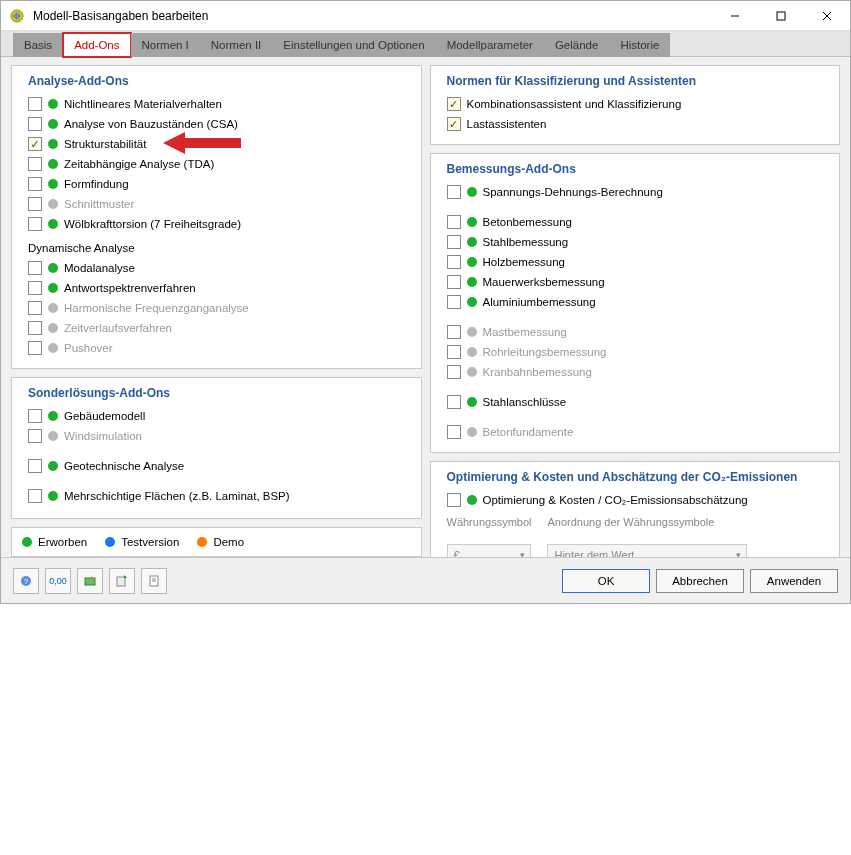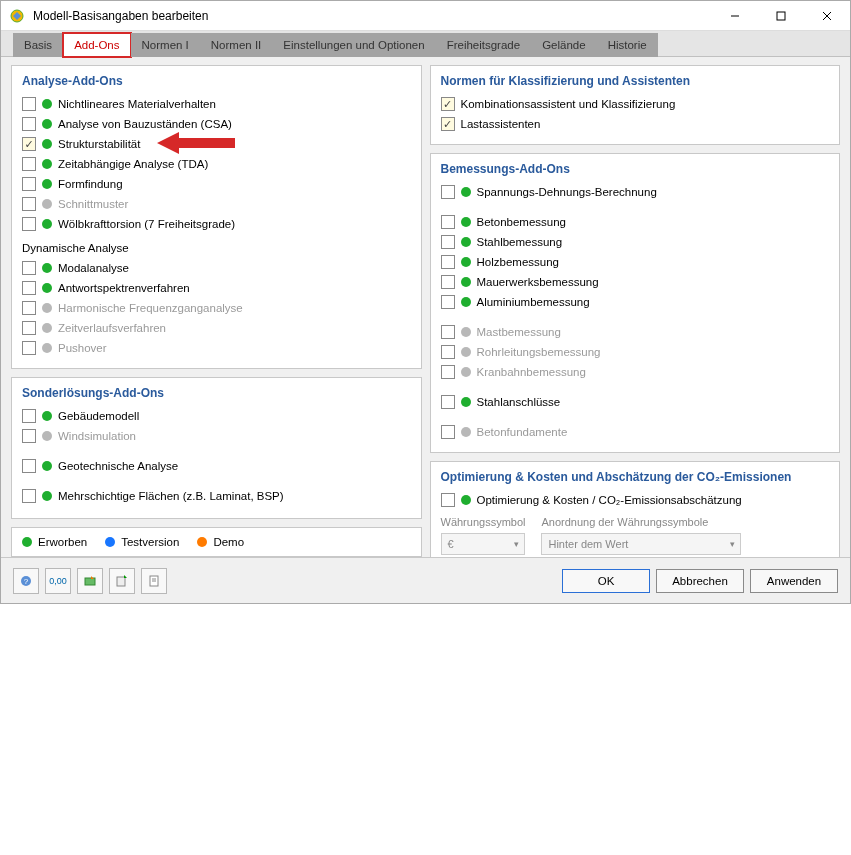--- a/index.html
+++ b/index.html
@@ -9,38 +9,38 @@
   .titlebar .t-icon { width:16px; height:16px; margin-right:8px; }
   .titlebar .t-text { font-size:12px; color:#000; }
   .winbtns { margin-left:auto; display:flex; }
   .winbtn { width:46px; height:30px; display:flex; align-items:center; justify-content:center; font-size:12px; color:#000; }
   .tabbar { height:26px; background:#e5e5e5; display:flex; align-items:flex-end; padding:0 12px; border-bottom:1px solid #c0c0c0; }
   .tab { font-size:11.5px; color:#333; padding:5px 10px; border:1px solid transparent; cursor:default; background:#a3a3a3; position:relative; top:1px; }
   .tab.active { background:#fff; border-color:#c0c0c0; border-bottom-color:#fff; }
   .tab.highlight { outline:2px solid #d62828; outline-offset:-1px; border:1.5px solid #d62828; color:#c00; }
   .body { flex:1; display:flex; gap:8px; padding:8px 10px 0 10px; background:#f0f0f0; overflow:hidden; }
   .col { flex:1; display:flex; flex-direction:column; gap:8px; min-width:0; }
-  .group { background:#fff; border:1px solid #c8c8c8; padding:8px 10px 10px 10px; display:flex; flex-direction:column; }
+  .group { background:#fff; border:1px solid #c8c8c8; padding:8px 10px 10px 16px; display:flex; flex-direction:column; }
   .group.fill { flex:1; }
   .group-title { font-size:12px; font-weight:bold; color:#2a5a9c; margin-bottom:6px; }
   .subheading { font-size:11.5px; color:#000; margin:8px 0 4px 0; }
   .item { display:flex; align-items:center; gap:6px; font-size:11.5px; color:#000; padding:2px 0; min-height:20px; position:relative; }
   .item.disabled { color:#9a9a9a; }
   .chk { width:14px; height:14px; border:1px solid #888; background:#fff; display:flex; align-items:center; justify-content:center; flex-shrink:0; }
   .chk.checked { background:#fffbe0; }
   .chk.checked::after { content:"✓"; font-size:11px; color:#444; line-height:1; }
   .dot { width:10px; height:10px; border-radius:50%; flex-shrink:0; }
   .dot.green { background:#1fae2f; }
   .dot.blue { background:#1876ff; }
   .dot.orange { background:#ff7b00; }
   .dot.gray { background:#b8b8b8; }
   .legend { background:#fff; border:1px solid #c8c8c8; padding:8px 10px; display:flex; align-items:center; gap:18px; font-size:11.5px; }
   .legend .li { display:flex; align-items:center; gap:6px; }
   .optrow { display:flex; gap:16px; margin-top:6px; font-size:11px; }
-  .optcol { display:flex; flex-direction:column; gap:5px; }
+  .optcol { display:flex; flex-direction:column; gap:16px; }
   .optlbl { color:#888; font-size:11px; }
   .select { border:1px solid #ccc; background:#f5f5f5; color:#888; height:22px; display:flex; align-items:center; padding:0 6px; min-width:70px; justify-content:space-between; }
   .select.wide { min-width:200px; }
   .select .chev { font-size:9px; color:#888; margin-left:8px; }
   .footer { height:46px; background:#f0f0f0; border-top:1px solid #c8c8c8; display:flex; align-items:center; padding:0 12px; gap:6px; }
   .toolbtn { width:26px; height:26px; border:1px solid #b8b8b8; background:#f8f8f8; display:flex; align-items:center; justify-content:center; font-size:12px; }
   .spacer { flex:1; }
   .btn { min-width:88px; height:24px; border:1px solid #8a8a8a; background:#f8f8f8; font-size:11.5px; display:flex; align-items:center; justify-content:center; padding:0 10px; }
   .btn.primary { border:1.5px solid #2a6fd6; }
   .arrow { position:absolute; left:135px; top:-4px; pointer-events:none; }
@@ -77,21 +77,21 @@
         </div>
     </div>
   </div>
 
   <div class="tabbar" id="tabbar">
       <div class="tab">Basis</div>
       <div class="tab active highlight">Add-Ons</div>
       <div class="tab">Normen I</div>
       <div class="tab">Normen II</div>
       <div class="tab">Einstellungen und Optionen</div>
-      <div class="tab">Freiheitsgrade</div>
+      <div class="tab">Modellparameter</div>
       <div class="tab">Gelände</div>
       <div class="tab">Historie</div>
     </div>
 
   <div class="body">
     <div class="col">
       <div class="group">
         <div class="group-title">Analyse-Add-Ons</div>
         <div id="ana-items">
             <div class="item">

